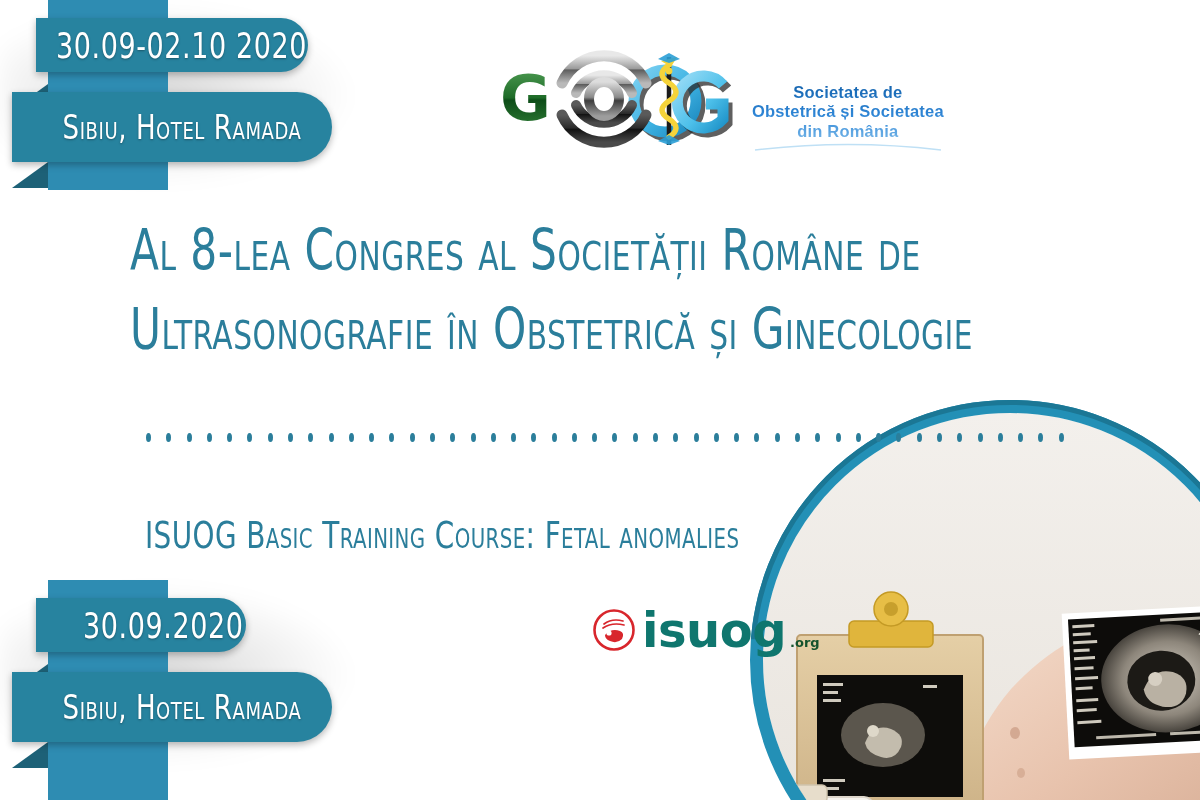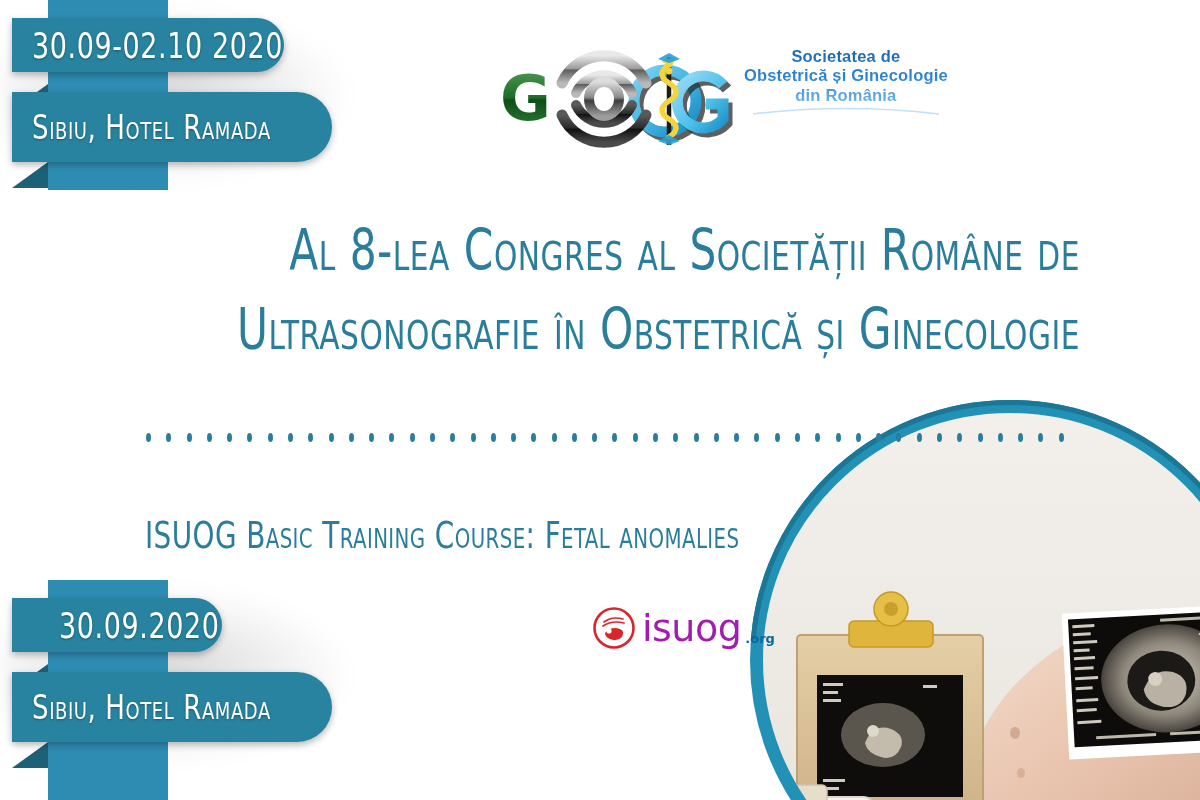--- a/index.html
+++ b/index.html
@@ -63,28 +63,30 @@
     padding-left: 20px;
     transform: scaleY(1.18);
     transform-origin: center;
   }
 
   
   .ribbon-bar.date {
     top: 18px;
     width: 272px;
     height: 54px;
+    margin-left: 24px;
   }
   .ribbon-bar.date .rb-text { font-size: 30px; }
 
   
   .ribbon-bar.venue {
     top: 92px;
     width: 320px;
     height: 70px;
+    justify-content: center;
   }
   .ribbon-bar.venue .rb-text { font-size: 29px; }
 
   
   .fold {
     position: absolute;
     left: 12px;
     width: 36px;
     height: 26px;
     background: #1d6177;
@@ -139,22 +141,22 @@
     position: absolute;
     left: 108px;
     top: -8px;
     width: 112px;
     height: 112px;
   }
 
   
   .sogr {
     display: flex;
-    align-items: flex-start;
-    gap: 10px;
+    align-items: flex-end;
+    gap: 18px;
     height: 104px;
   }
   .sogr-mark { width: 106px; height: 104px; flex: none; }
   .sogr-text {
     text-align: center;
     line-height: 1.17;
     font-family: "Liberation Sans", sans-serif;
     font-weight: bold;
     font-size: 16.5px;
     letter-spacing: 0.2px;
@@ -165,21 +167,21 @@
     -webkit-text-fill-color: transparent;
   }
   .sogr-swoosh { width: 190px; height: 9px; display: block; margin: 1px auto 0; }
 
   
   .headline {
     position: absolute;
     left: 130px;
     top: 212px;
     width: 950px;
-    text-align: right;
+    text-align: left;
     z-index: 12;
   }
   .headline .line {
     color: #2b7e9b;
     font-family: "DejaVu Sans Condensed", "Liberation Sans Narrow", "Liberation Sans", sans-serif;
     font-variant: small-caps;
     font-weight: 400;
     font-size: 47px;
     line-height: 1.38;
     letter-spacing: 0.5px;
@@ -232,31 +234,31 @@
     left: 592px;
     top: 606px;
     display: flex;
     align-items: center;
     gap: 6px;
     z-index: 14;
   }
   .isuog-mark { width: 44px; height: 44px; flex: none; }
   .isuog-word {
     font-family: "DejaVu Sans", sans-serif;
-    font-weight: normal;
-    font-size: 38px;
+    font-weight: bold;
+    font-size: 48px;
     line-height: 1;
-    color: #a21caf;
+    color: #0f766e;
     letter-spacing: -0.5px;
   }
   .isuog-org {
     font-family: "DejaVu Sans", sans-serif;
     font-weight: bold;
     font-size: 13px;
-    color: #0369a1;
+    color: #14532d;
     align-self: flex-end;
     padding-bottom: 4px;
     margin-left: -2px;
   }
 
   
   .photo-wrap {
     position: absolute;
     right: -70px;
     bottom: -120px;
@@ -380,21 +382,21 @@
 
           <path d="M30 12 L41 6 L52 12 L41 16 Z" fill="#2a9fd6" opacity="0.9"></path>
 
           <path d="M30 94 L41 88 L52 94 L41 98 Z" fill="#2a9fd6" opacity="0.9"></path>
         </g>
       </svg>
 
       <div>
         <div class="sogr-text">
           <div>Societatea de</div>
-          <div>Obstetrică și Ginecologie</div>
+          <div>Obstetrică și Societatea</div>
           <div>din România</div>
         </div>
         <svg class="sogr-swoosh" viewBox="0 0 190 9">
           <path d="M2 8 Q95 -3 188 8" fill="none" stroke="#bfe0f5" stroke-width="1.6"></path>
         </svg>
       </div>
     </div>
   </div>
 
   <div class="headline">

